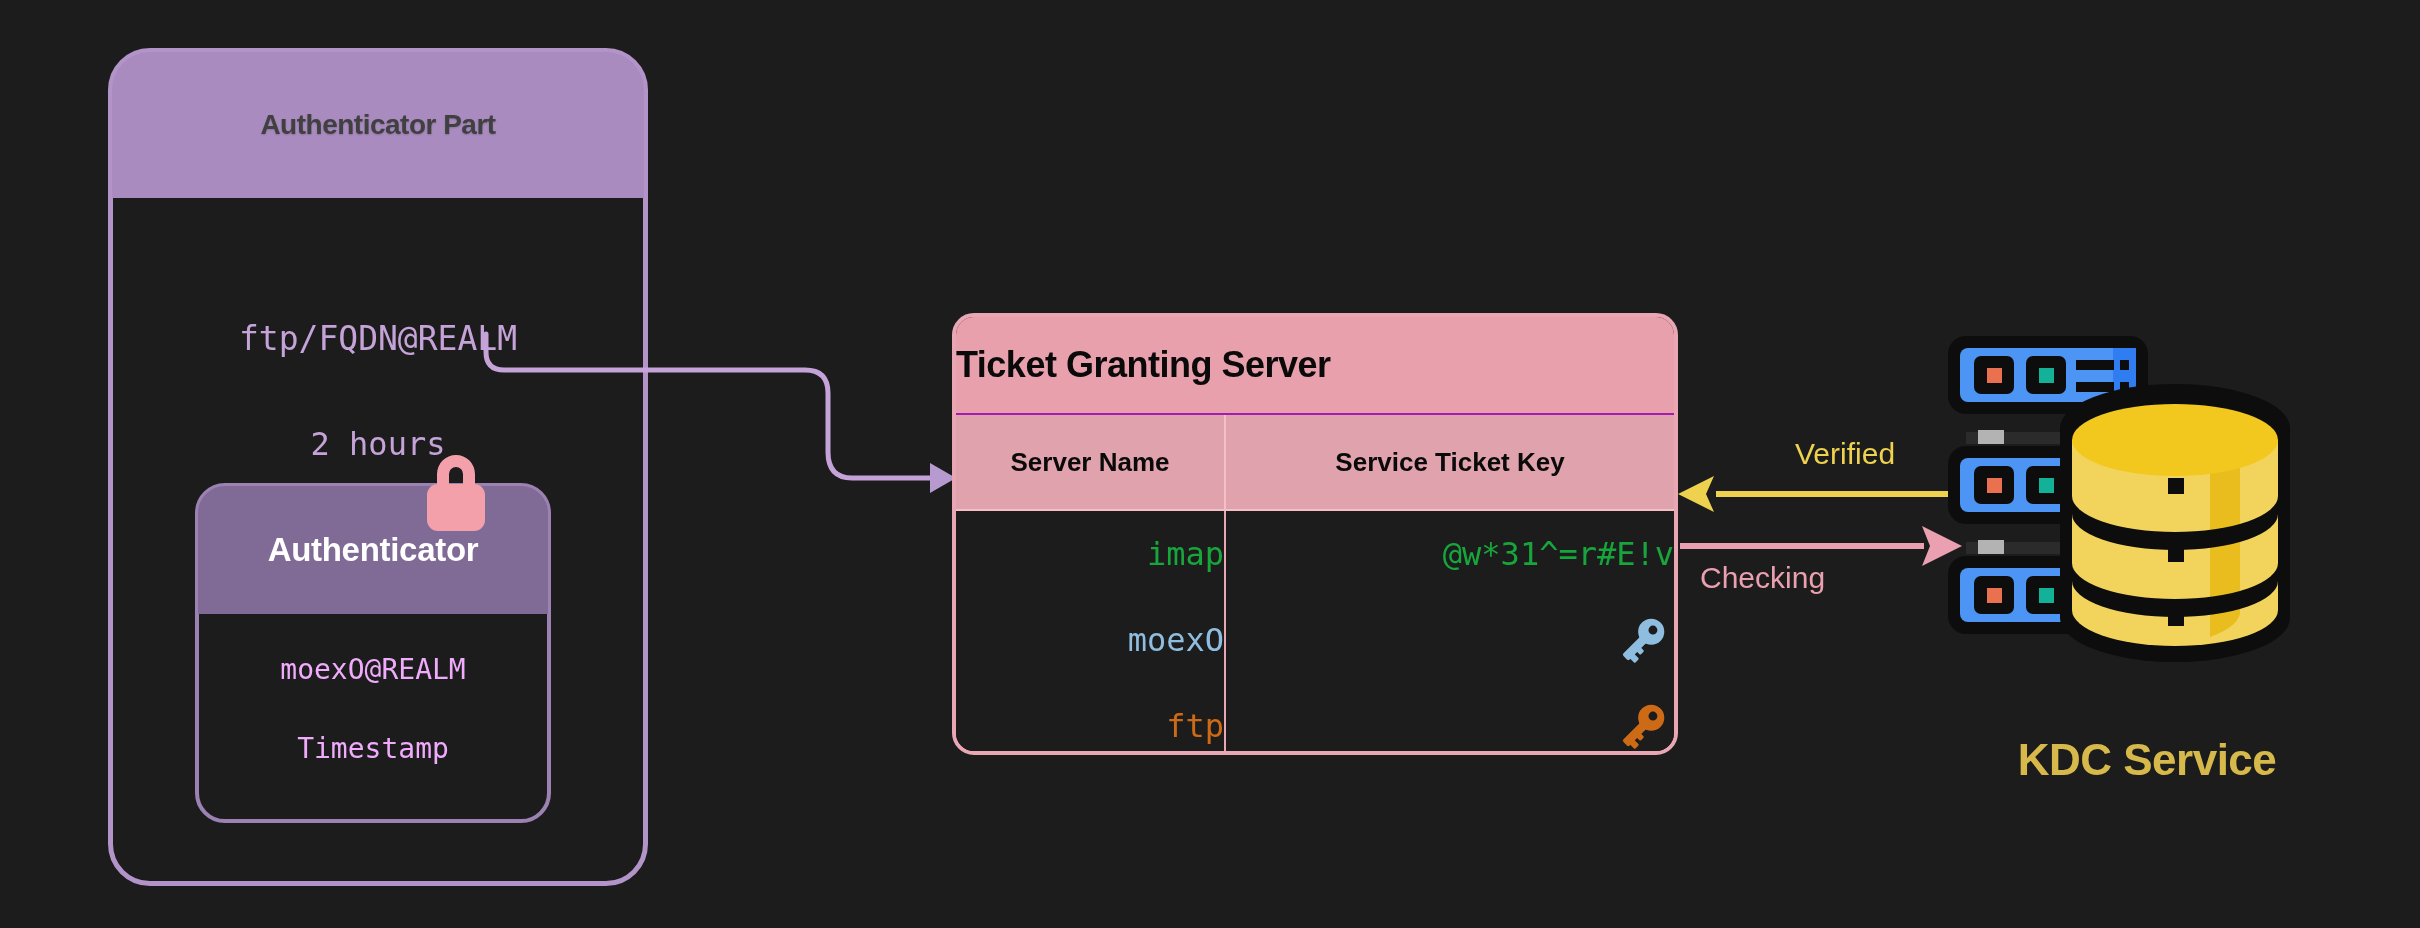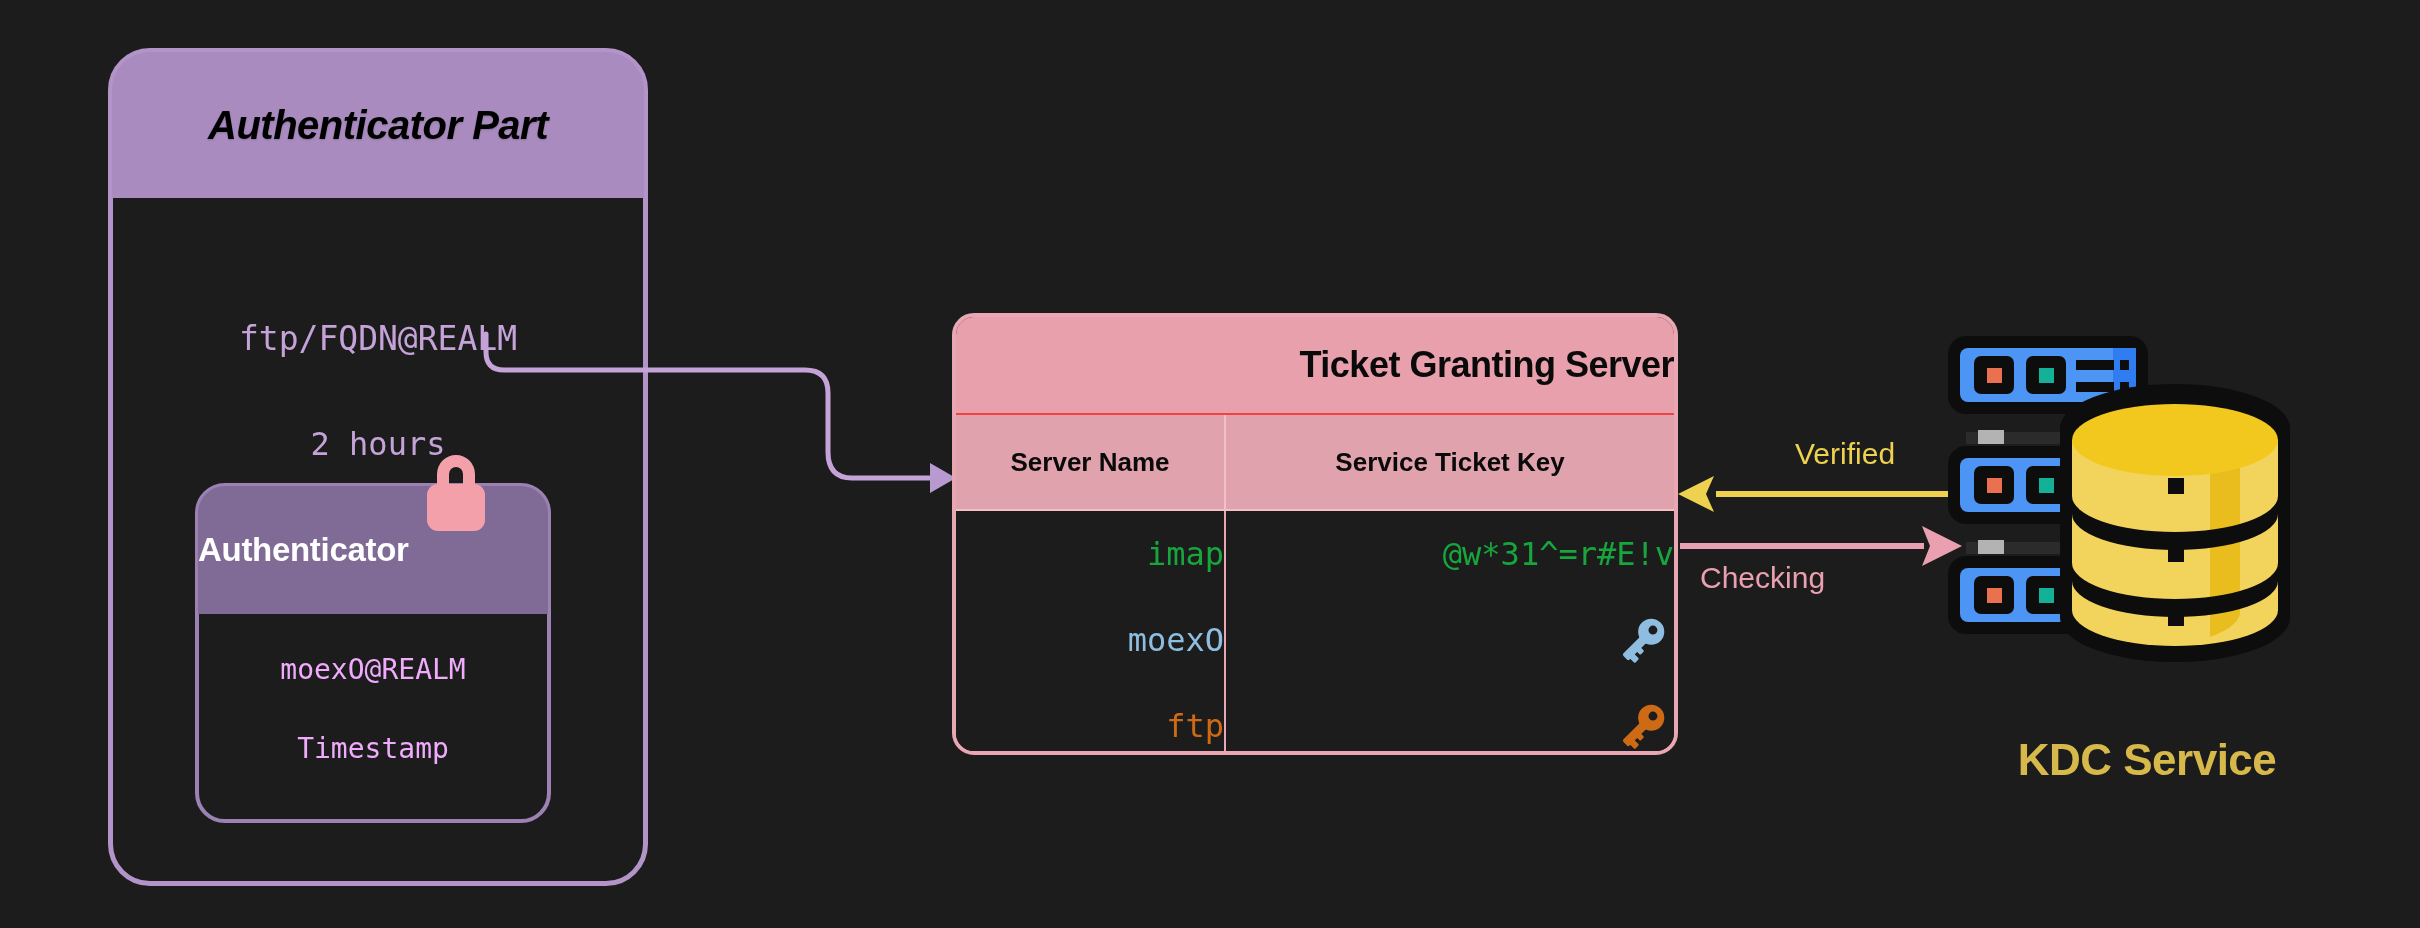--- a/index.html
+++ b/index.html
@@ -38,26 +38,25 @@
     width: calc(100% + 2px);
     height: 146px;
     background: #a98bc0;
     border-radius: 38px 38px 0 0;
     display: flex;
     align-items: center;
     justify-content: center;
     box-sizing: border-box;
   }
   .auth-part-header-text {
-    color: #000000;
-    font-size: 40px;
+    color: #404040;
+    font-size: 28px;
     font-weight: bold;
     letter-spacing: -0.5px;
     text-shadow: 0 1px 2px rgba(0,0,0,0.18);
-    font-style: italic;
   }
 
   .mono-line {
     position: absolute;
     width: 100%;
     text-align: center;
     font-family: "DejaVu Sans Mono", "Liberation Mono", monospace;
     color: #c5a3d8;
     font-size: 33px;
     letter-spacing: 0px;
@@ -79,21 +78,21 @@
   .authenticator-header {
     position: absolute;
     left: -1px;
     top: -1px;
     width: calc(100% + 2px);
     height: 128px;
     background: #7f6b95;
     border-radius: 27px 27px 0 0;
     display: flex;
     align-items: center;
-    justify-content: flex-start;
+    justify-content: center;
     box-sizing: border-box;
   }
   .authenticator-header-text {
     color: #ffffff;
     font-size: 33px;
     font-weight: bold;
     letter-spacing: -0.3px;
   }
   .auth-mono {
     position: absolute;
@@ -135,22 +134,22 @@
     border: 4px solid #e9a7b4;
     border-radius: 22px;
     box-sizing: border-box;
     overflow: hidden;
   }
   .tgs-title {
     height: 98px;
     background: #e8a0ac;
     display: flex;
     align-items: center;
-    justify-content: flex-end;
-    border-bottom: 2px solid #ef4444;
+    justify-content: flex-start;
+    border-bottom: 2px solid #a21caf;
     box-sizing: border-box;
   }
   .tgs-title-text {
     color: #0a0a0a;
     font-size: 36px;
     font-weight: bold;
     letter-spacing: -0.5px;
   }
   .tgs-table {
     width: 100%;

